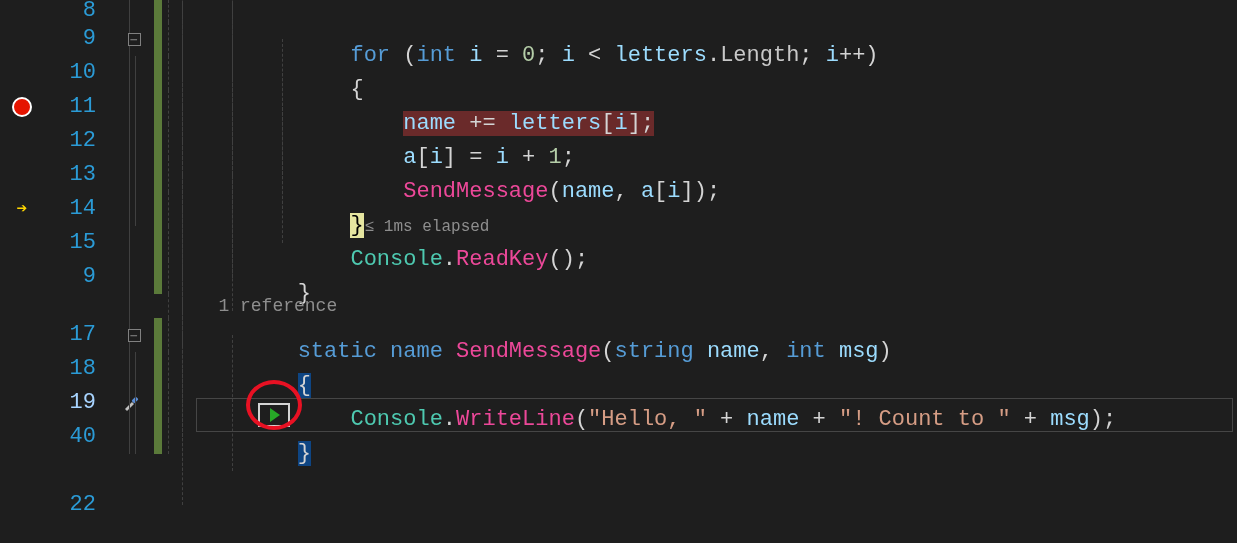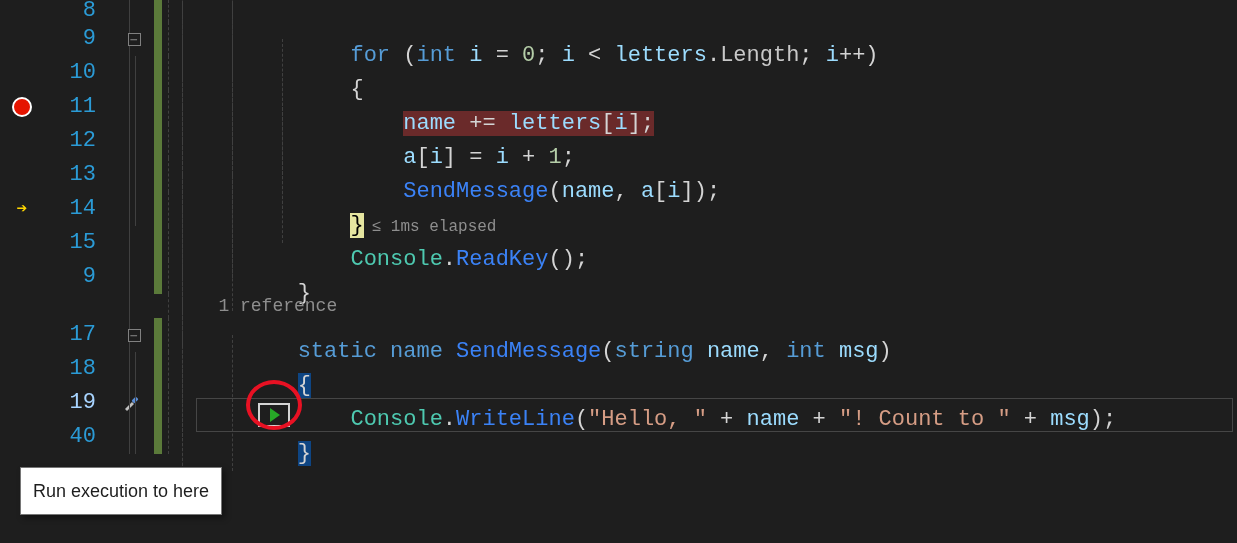--- a/index.html
+++ b/index.html
@@ -14,29 +14,29 @@
 .fold-box{width:13px;height:13px;border:1px solid #808080;background:#1e1e1e;display:flex;align-items:center;justify-content:center;color:#808080;font-size:13px;line-height:1;cursor:pointer;z-index:3;font-family:Consolas,monospace}
 .change-margin{width:8px;flex:0 0 8px;background:#5b7a3a;height:100%}
 .gutter-gap{width:30px;flex:0 0 30px;height:100%;position:relative}
 .code{flex:1;position:relative}
 .indent-guide{position:absolute;top:0;bottom:0;border-left:1px dashed #404040;z-index:0}
 .tok-kw{color:#569cd6}
 .tok-type{color:#569cd6}
 .tok-num{color:#b5cea8}
 .tok-var{color:#9cdcfe}
 .tok-cls{color:#4ec9b0}
-.tok-method{color:#3b82f6}
+.tok-method{color:#ec4899}
 .tok-prop{color:#c8c8c8}
 .tok-str{color:#d69d85}
 .tok-punc{color:#d4d4d4}
 .tok-brace-hl{background:#0e4583;color:#d4d4d4}
 .tok-brace-return{background:#e5e5a0;color:#000}
 .hl-modified{background:#6a2a2a}
 .codelens{color:#8e8e8e;font-size:18px;padding-left:0}
-.perf-hint{color:#8e8e8e;font-size:16px;margin-left:8px}
+.perf-hint{color:#8e8e8e;font-size:16px;margin-left:1px}
 .breakpoint-dot{width:20px;height:20px;background:#e51400;border:2px solid #fff;border-radius:50%}
 .current-arrow{color:#ffd700;font-size:18px}
 .screwdriver{position:absolute;left:120px;width:22px;height:22px;display:flex;align-items:center;justify-content:center;cursor:pointer}
 .run-to-here{position:absolute;width:32px;height:24px;border:2px solid #d4d4d4;background:#1e1e1e;display:flex;align-items:center;justify-content:center;cursor:pointer;z-index:5}
 .run-to-here .play{width:0;height:0;border-left:10px solid #27a827;border-top:7px solid transparent;border-bottom:7px solid transparent;margin-left:2px}
 .tooltip{position:absolute;background:#fff;color:#1e1e1e;border:1px solid #767676;padding:6px 12px;font-family:'Segoe UI',Arial,sans-serif;font-size:18px;box-shadow:3px 3px 6px rgba(0,0,0,.4);z-index:10}
 .red-circle{position:absolute;width:56px;height:50px;border:4px solid #e81123;border-radius:50%;z-index:6;pointer-events:none}
 .current-line-box{position:absolute;border:1px solid #464646;left:196px;right:4px;height:34px;pointer-events:none;z-index:1}
 .outline-guide{position:absolute;top:0;bottom:0;border-left:1px solid #404040;z-index:2}
 </style>
@@ -242,15 +242,14 @@
     <div class="breakpoint-margin"></div>
     <div class="linenum">22</div>
     <div class="fold-margin"></div><div class="change-margin" style="background:transparent"></div><div class="gutter-gap"></div><div class="code"></div>
   </div>
 
   <div class="run-to-here" style="left:258px;top:403px">
     <div class="play"></div>
   </div>
   <div class="red-circle" style="left:246px;top:380px"></div>
 
-  <div class="tooltip" style="left:20px;top:467px">Run execution to here</div>
 
 </div>
 
 </body></html>

